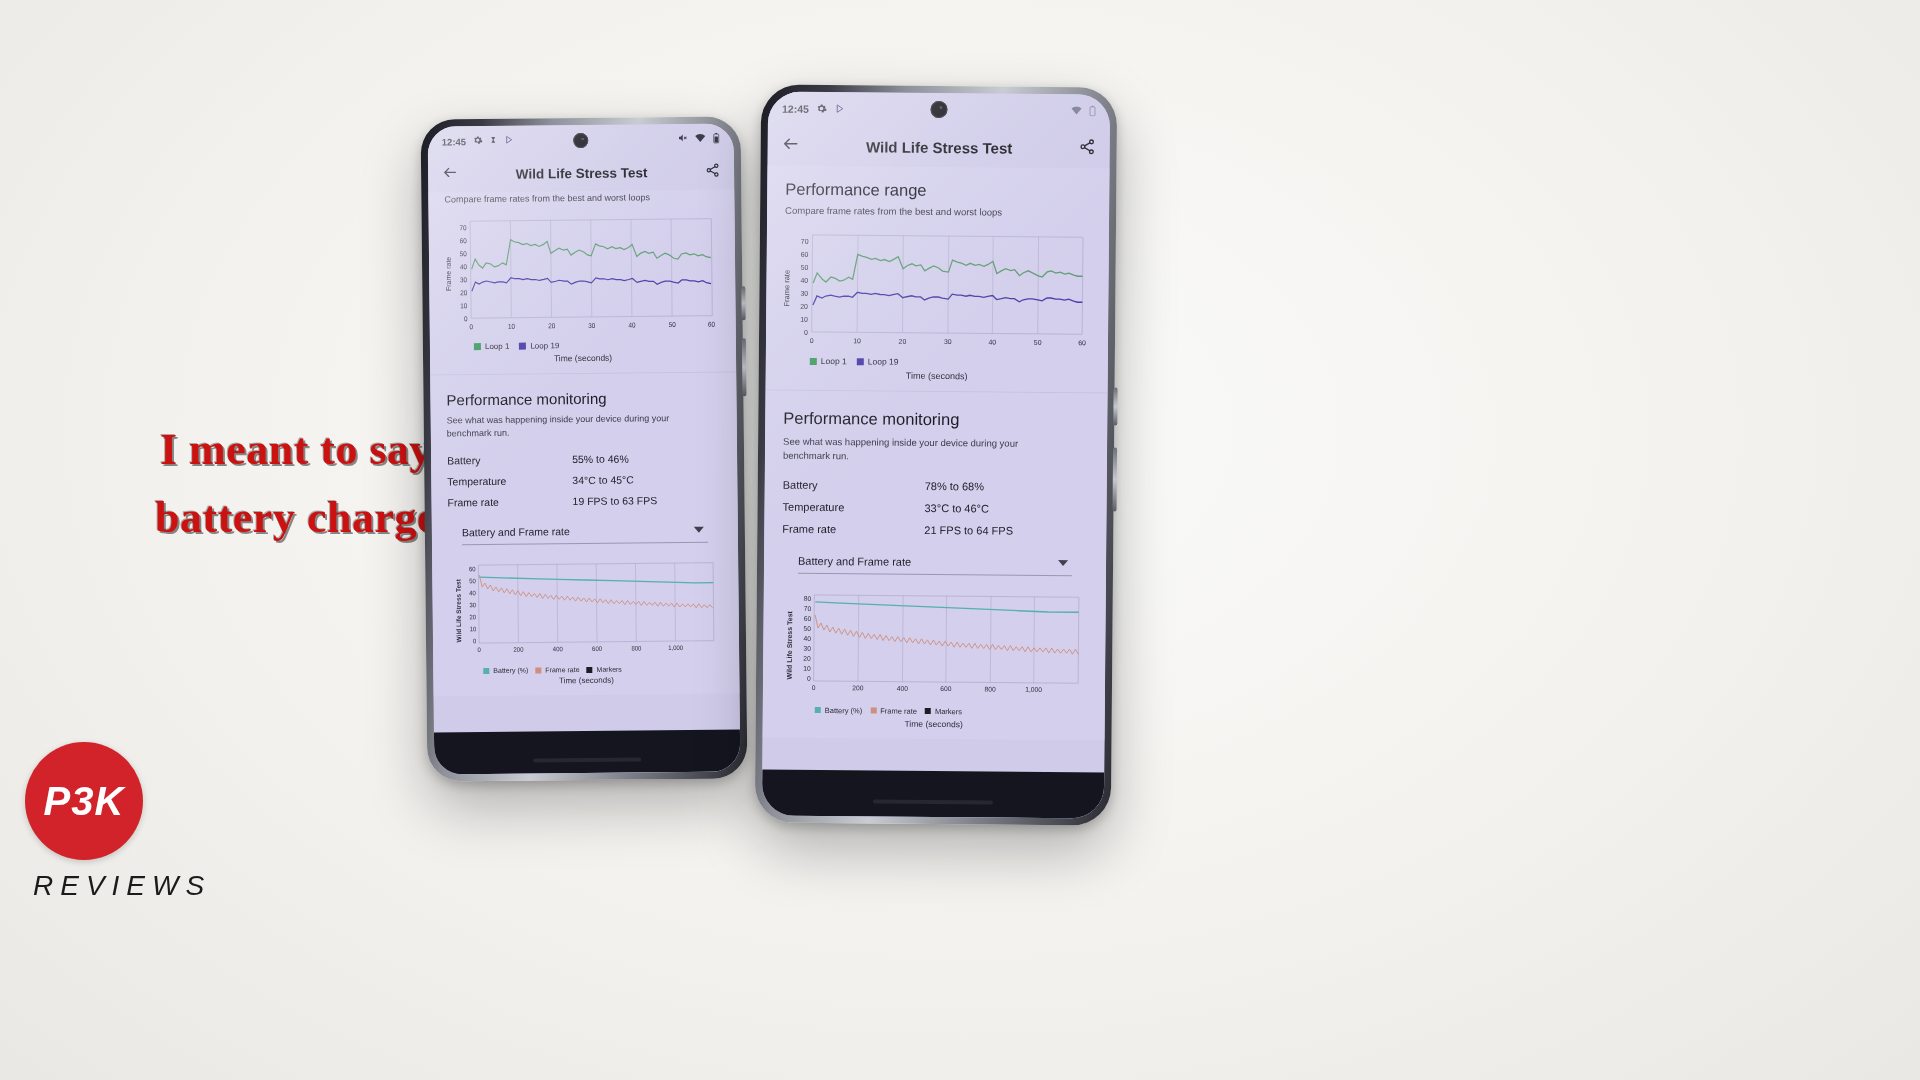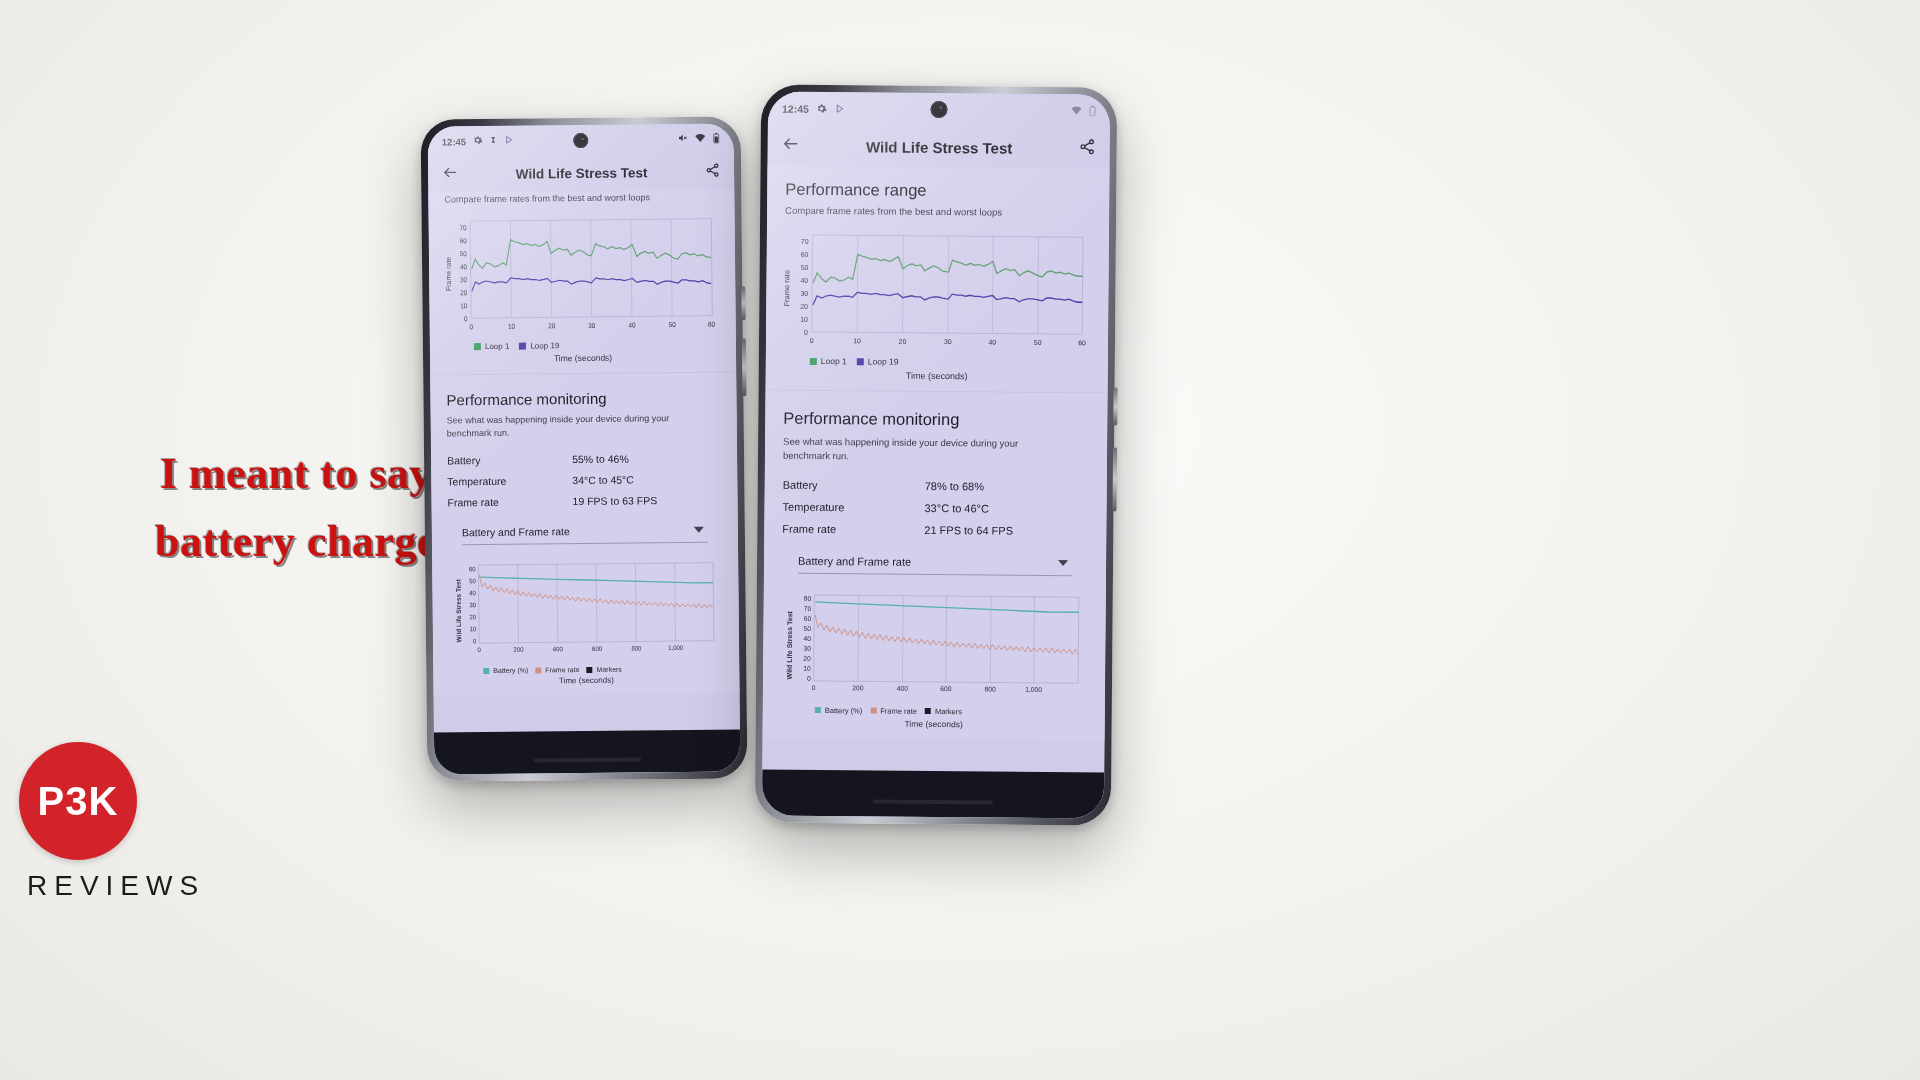--- a/index.html
+++ b/index.html
@@ -10,35 +10,35 @@
     position: relative;
   }
   .stage {
     position: absolute; inset: 0;
     background: radial-gradient(ellipse at 50% 40%, #fbfbf9 0%, #f3f2ef 55%, #e9e8e4 100%);
   }
 
   
   .caption {
     position: absolute;
-    left: 96px; top: 440px;
+    left: 96px; top: 416px;
     width: 400px;
     font-family: "Liberation Serif", serif;
     font-weight: bold;
     font-size: 44px;
     line-height: 1.55;
     color: #cc1111;
     text-align: center;
     text-shadow: 2px 2px 0 rgba(0,0,0,0.45), -1px -1px 0 rgba(0,0,0,0.30);
     letter-spacing: 0.5px;
   }
   .caption .l2 { display:block; }
 
   
-  .logo-wrap { position: absolute; left: 19px; top: 742px; }
+  .logo-wrap { position: absolute; left: 25px; top: 742px; font-style: italic; }
   .logo-circle {
     width: 118px; height: 118px; border-radius: 50%;
     background: #d2232a;
     display: flex; align-items: center; justify-content: center;
     box-shadow: 0 2px 6px rgba(0,0,0,0.18);
   }
   .logo-text {
     color: #fff; font-weight: bold; font-size: 40px;
     font-family: "Liberation Sans", sans-serif; letter-spacing: 1px;
   }

